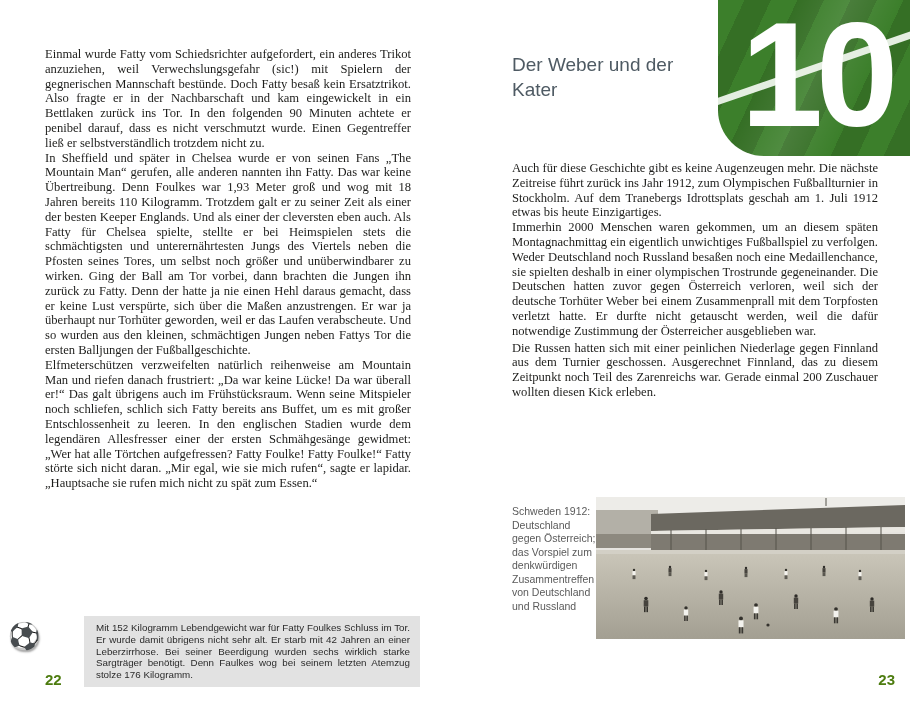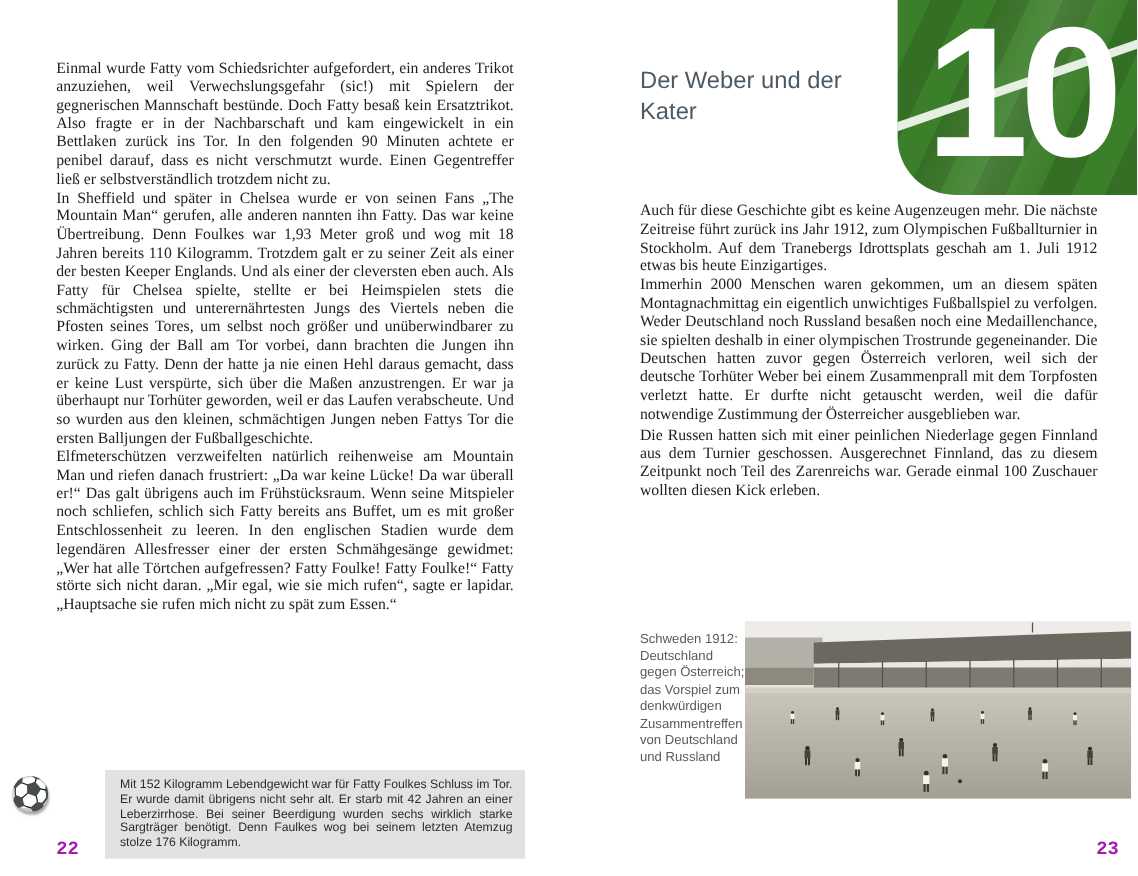--- a/index.html
+++ b/index.html
@@ -62,22 +62,22 @@
     line-height:11.8px; color:#2b2b2b; text-align:justify;margin-left:44px;
   }
   .ball-icon {
     position:absolute; left:8px; top:623px; font-size:26px; line-height:26px;
     color:#111; font-family:"DejaVu Sans", sans-serif;
     text-shadow:1px 2px 2px rgba(0,0,0,0.35);
   }
 
   
   .folio {
-    position:absolute; top:671px; font-family:Liberation Mono, monospace;
-    font-weight:bold; font-size:15px; color:#a21caf;
+    position:absolute; top:671px; font-family:Liberation Sans, sans-serif;
+    font-weight:bold; font-size:15px; color:#4d7c0f;
   }
   .folio-left  { left:45px; }
   .folio-right { right:15px; }
 </style>
 </head>
 <body>
 
 <div class="spread">
 
   <div class="left-text serif-body">
@@ -96,21 +96,21 @@
   <h1 class="chapter-title">Der Weber und der Kater</h1>
 
   <div class="grass-banner">
     <div class="pitch-line"></div>
     <div class="chapter-number">10</div>
   </div>
 
   <div class="right-text serif-body">
     <p>Auch für diese Geschichte gibt es keine Augenzeugen mehr. Die nächste Zeitreise führt zurück ins Jahr 1912, zum Olympischen Fußballturnier in Stockholm. Auf dem Tranebergs Idrottsplats geschah am 1. Juli 1912 etwas bis heute Einzigartiges.</p>
     <p class="gap-big">Immerhin 2000 Menschen waren gekommen, um an diesem späten Montagnachmittag ein eigentlich unwichtiges Fußballspiel zu verfolgen. Weder Deutschland noch Russland besaßen noch eine Medaillenchance, sie spielten deshalb in einer olympischen Trostrunde gegeneinander. Die Deutschen hatten zuvor gegen Österreich verloren, weil sich der deutsche Torhüter Weber bei einem Zusammenprall mit dem Torpfosten verletzt hatte. Er durfte nicht getauscht werden, weil die dafür notwendige Zustimmung der Österreicher ausgeblieben war.</p>
-    <p class="gap-small">Die Russen hatten sich mit einer peinlichen Niederlage gegen Finnland aus dem Turnier geschossen. Ausgerechnet Finnland, das zu diesem Zeitpunkt noch Teil des Zarenreichs war. Gerade einmal 100 Zuschauer wollten diesen Kick erleben.</p>
+    <p class="gap-small">Die Russen hatten sich mit einer peinlichen Niederlage gegen Finnland aus dem Turnier geschossen. Ausgerechnet Finnland, das zu diesem Zeitpunkt noch Teil des Zarenreichs war. Gerade einmal 200 Zuschauer wollten diesen Kick erleben.</p>
   </div>
 
   <div class="photo-caption">Schweden 1912: Deutschland gegen Österreich; das Vorspiel zum denkwürdigen Zusammentreffen von Deutschland und Russland</div>
 
   <div class="photo">
     <svg viewBox="0 0 309 142" width="309" height="142" role="img">
       <defs>
         <linearGradient id="fieldg" x1="0" y1="0" x2="0" y2="1">
           <stop offset="0" stop-color="#c9c5b8"></stop>
           <stop offset="1" stop-color="#a39f92"></stop>

